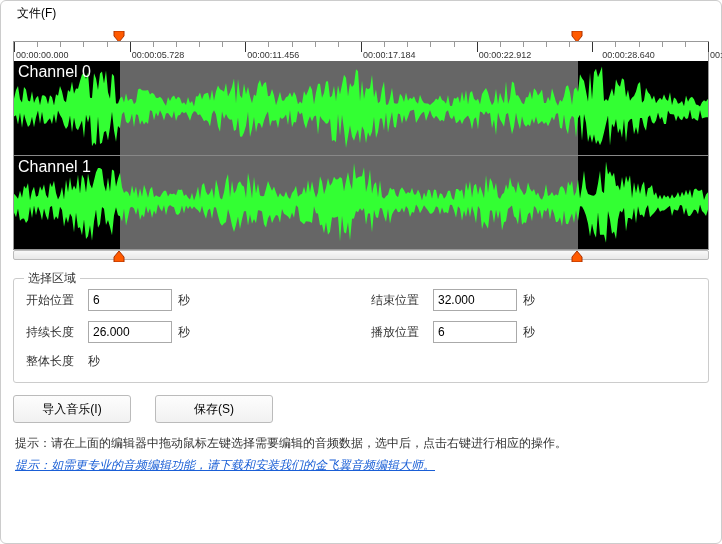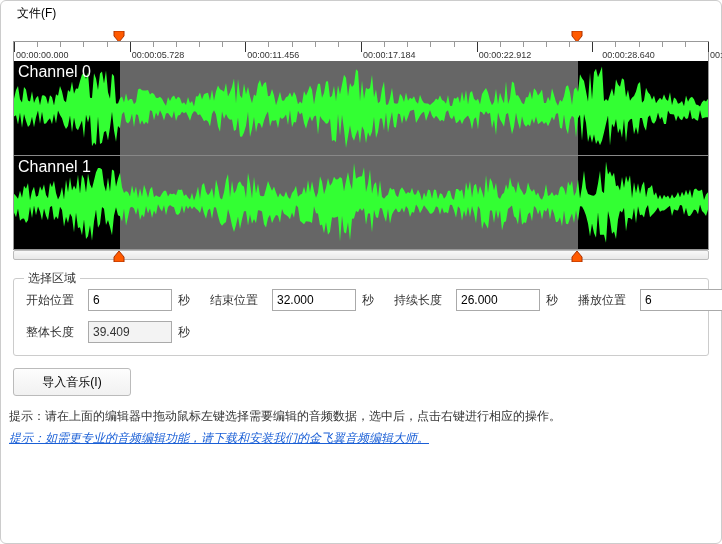--- a/index.html
+++ b/index.html
@@ -24,30 +24,30 @@
   .channel { position: relative; height: 94px; background: #000; overflow: hidden; }
   .channel + .channel { border-top: 1px solid #888; }
   .selection-bg { position: absolute; top: 0; bottom: 0; background: #666; }
   .wave-svg { position: absolute; inset: 0; width: 100%; height: 100%; }
   .channel-label { position: absolute; top: 2px; left: 4px; font-size: 16px; color: #fff; z-index: 2; }
   .bottom-ruler-row { position: relative; height: 18px; }
   .bottom-ruler { position: absolute; left: 0; right: 0; top: 0; height: 10px; background: linear-gradient(#f8f8f8,#e8e8e8); border: 1px solid #bbb; border-radius: 2px; }
   .bot-marker { position: absolute; top: 0; width: 14px; height: 12px; }
   .group { margin: 10px 12px 0 12px; border: 1px solid #ccc; border-radius: 3px; padding: 10px 12px 12px 12px; position: relative; }
   .group-title { position: absolute; top: -9px; left: 10px; background: #fff; padding: 0 4px; font-size: 12px; color: #333; }
-  .fields { display: grid; grid-template-columns: 1fr 1fr 1fr 1fr; row-gap: 10px; column-gap: 20px; }
+  .fields { display: grid; grid-template-columns: 1fr 1fr; row-gap: 10px; column-gap: 20px; }
   .field { display: flex; align-items: center; gap: 6px; }
   .field label { font-size: 12px; color: #333; width: 56px; text-align: left; }
   .field input { width: 84px; height: 22px; border: 1px solid #aaa; font-size: 12px; padding: 1px 4px; background: #fff; }
   .field input.readonly { background: #f3f3f3; color: #333; }
   .field .unit { font-size: 12px; color: #333; }
   .button-row { display: flex; gap: 24px; margin: 12px 12px 0 12px; }
   .btn { height: 28px; min-width: 118px; border: 1px solid #bbb; border-radius: 3px; background: linear-gradient(#fdfdfd,#f1f1f1); font-size: 12px; cursor: pointer; }
   .spacer { flex: 1; }
-  .hints { margin: 10px 14px 0 8px; font-size: 12px; line-height: 1.8; }
+  .hints { margin: 10px 14px 0 14px; font-size: 12px; line-height: 1.8; }
   .hints .hint-text { color: #333; }
   .hints .hint-link { color: #1a5fd6; text-decoration: underline; cursor: pointer; font-style: italic; }
 </style>
 </head>
 <body>
 
 <div class="window">
 
   <div class="menubar">
     <div class="menu-item">文件(F)</div>
@@ -159,29 +159,29 @@
         <input type="text" value="26.000" style="">
         <span class="unit">秒</span>
       </div>
       <div class="field">
         <label>播放位置</label>
         <input type="text" value="6" style="">
         <span class="unit">秒</span>
       </div>
       <div class="field">
         <label>整体长度</label>
-        <input type="text" class="readonly" readonly="" value="39.409" style="">
         <span class="unit">秒</span>
       </div>
       <div></div>
     </div>
   </div>
 
   <div class="button-row">
     <button class="btn">导入音乐(I)</button>
+    <button class="btn">保存(S)</button>
     <div class="spacer"></div>
   </div>
 
   <div class="hints">
     <div class="hint-text">
       <span>提示：</span><span>请在上面的编辑器中拖动鼠标左键选择需要编辑的音频数据，选中后，点击右键进行相应的操作。</span>
     </div>
     <div>
       <span class="hint-link"><span>提示：</span><span>如需更专业的音频编辑功能，请下载和安装我们的金飞翼音频编辑大师。</span></span>
     </div>

